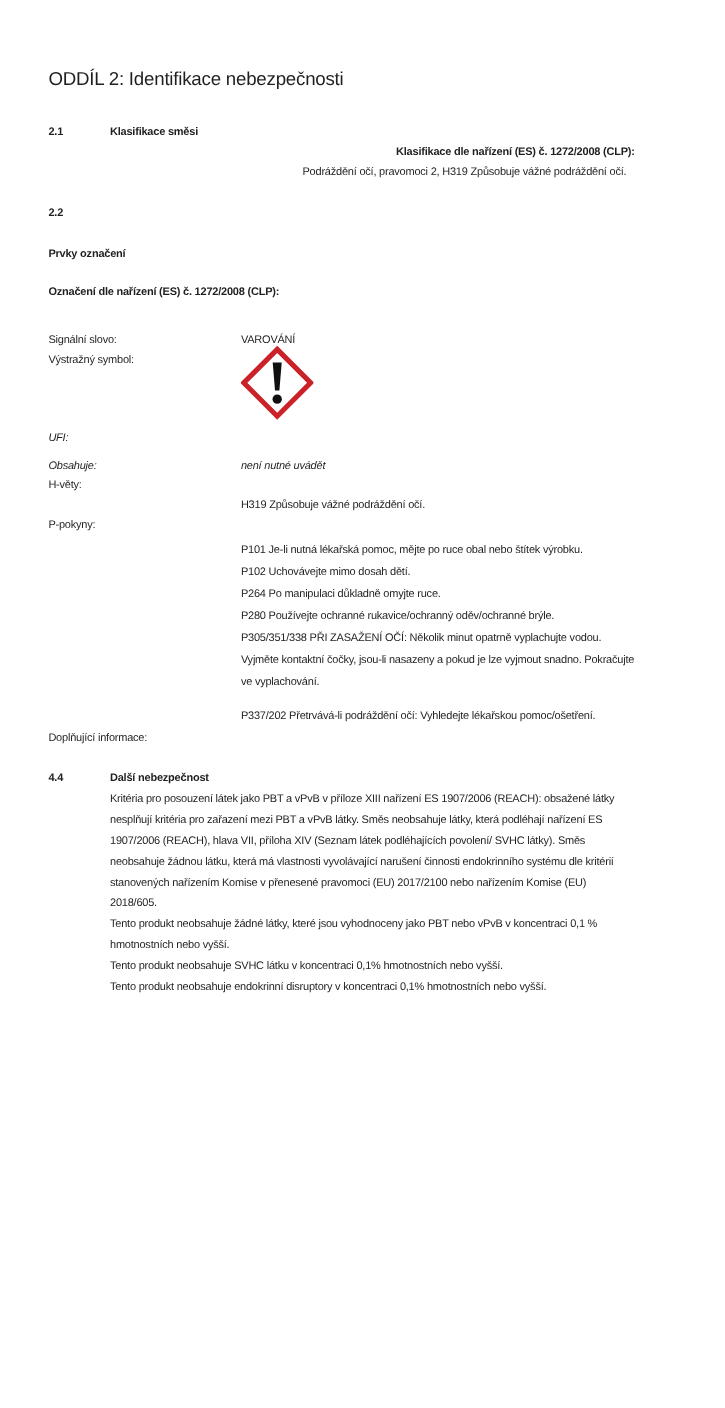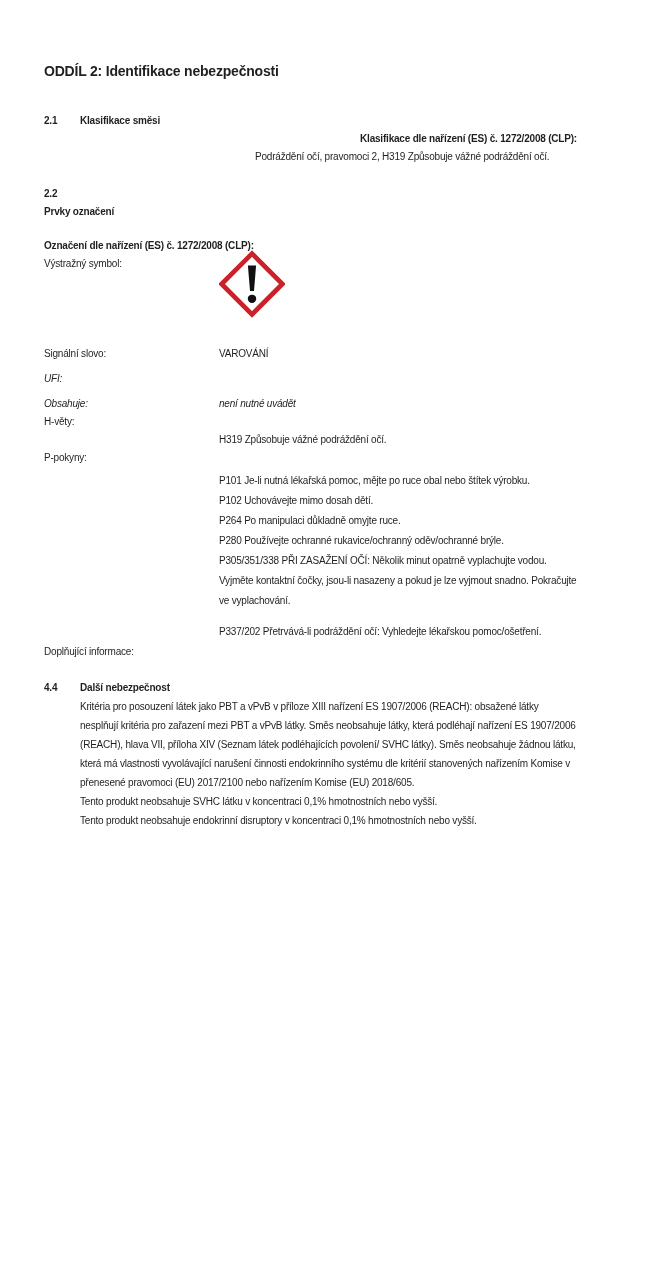--- a/index.html
+++ b/index.html
@@ -14,26 +14,26 @@
     overflow: hidden;
   }
   .page {
     box-sizing: border-box;
     width: 659px;
     height: 1280px;
     padding: 64px 82px 0 44px;
     position: relative;
   }
   .doc-heading {
-    font-size: 14px;
-    font-weight: 700;
+    font-size: 17px;
+    font-weight: 400;
     line-height: 15px;
     margin: 0;
   }
-  .section { display: flex; align-items: flex-start; }
+  .section { display: flex; align-items: flex-start; gap: 20px; }
   .sec-num { width: 36px; flex: none; font-weight: 700; line-height: 18px; }
   .sec-body { flex: 1; min-width: 0; }
   .sec-title { font-weight: 700; line-height: 18px; }
   .bold-line { font-weight: 700; line-height: 18px; text-align: right; }
   .plain-line { line-height: 18px; }
   .s21 { margin-top: 33px; }
   .s22 { margin-top: 19px; flex-direction: column; }
   .s23 { margin-top: 18px; }
   .indent-value { padding-left: 175px; line-height: 18px; }
   .labeling-line { margin-top: 16px; font-weight: bold; }
@@ -68,34 +68,34 @@
     </div>
   </div>
 
   <div class="section s22">
     <div class="sec-num">2.2</div>
     <div class="sec-body">
       <div class="sec-title">Prvky označení</div>
 
       <div class="plain-line labeling-line">Označení dle nařízení (ES) č. 1272/2008 (CLP):</div>
 
+      <div class="row row-signal">
+        <div class="row-label">Signální slovo:</div>
+        <div class="row-value">VAROVÁNÍ</div>
+      </div>
+
       <div class="row symbol-row">
         <div class="row-label">Výstražný symbol:</div>
         <div class="row-value">
           <svg class="pictogram-svg" width="66" height="70" viewBox="0 0 100 100" xmlns="http://www.w3.org/2000/svg" aria-hidden="true">
             <polygon points="50,4 96,50 50,96 4,50" fill="#ffffff" stroke-width="7" stroke-linejoin="miter" stroke="#cb2128"></polygon>
             <path d="M43.8 22 L56.2 22 L53 60.5 L47 60.5 Z" fill="#101010"></path>
             <circle cx="50" cy="72.5" r="6.4" fill="#101010"></circle>
           </svg>
         </div>
-      </div>
-
-      <div class="row row-signal">
-        <div class="row-label">Signální slovo:</div>
-        <div class="row-value">VAROVÁNÍ</div>
       </div>
 
       <div class="row row-gap">
         <div class="row-label">UFI:</div>
       </div>
 
       <div class="row row-gap">
         <div class="row-label">Obsahuje:</div>
         <div class="row-value">není nutné uvádět</div>
       </div>
@@ -116,18 +116,19 @@
 
       <div class="plain-line additional-info">Doplňující informace:</div>
     </div>
   </div>
 
   <div class="section s23">
     <div class="sec-num">4.4</div>
     <div class="sec-body">
       <div class="sec-title">Další nebezpečnost</div>
       <div class="para">Kritéria pro posouzení látek jako PBT a vPvB v příloze XIII nařízení ES 1907/2006 (REACH): obsažené látky nesplňují kritéria pro zařazení mezi PBT a vPvB látky. Směs neobsahuje látky, která podléhají nařízení ES 1907/2006 (REACH), hlava VII, příloha XIV (Seznam látek podléhajících povolení/ SVHC látky). Směs neobsahuje žádnou látku, která má vlastnosti vyvolávající narušení činnosti endokrinního systému dle kritérií stanovených nařízením Komise v přenesené pravomoci (EU) 2017/2100 nebo nařízením Komise (EU) 2018/605.</div>
+      <div class="para-line">Tento produkt neobsahuje žádné látky, které jsou vyhodnoceny jako PBT nebo vPvB v koncentraci 0,1 % hmotnostních nebo vyšší.</div>
       <div class="para-line">Tento produkt neobsahuje SVHC látku v koncentraci 0,1% hmotnostních nebo vyšší.</div>
       <div class="para-line">Tento produkt neobsahuje endokrinní disruptory v koncentraci 0,1% hmotnostních nebo vyšší.</div>
     </div>
   </div>
 
 </div>
 
 </body></html>

